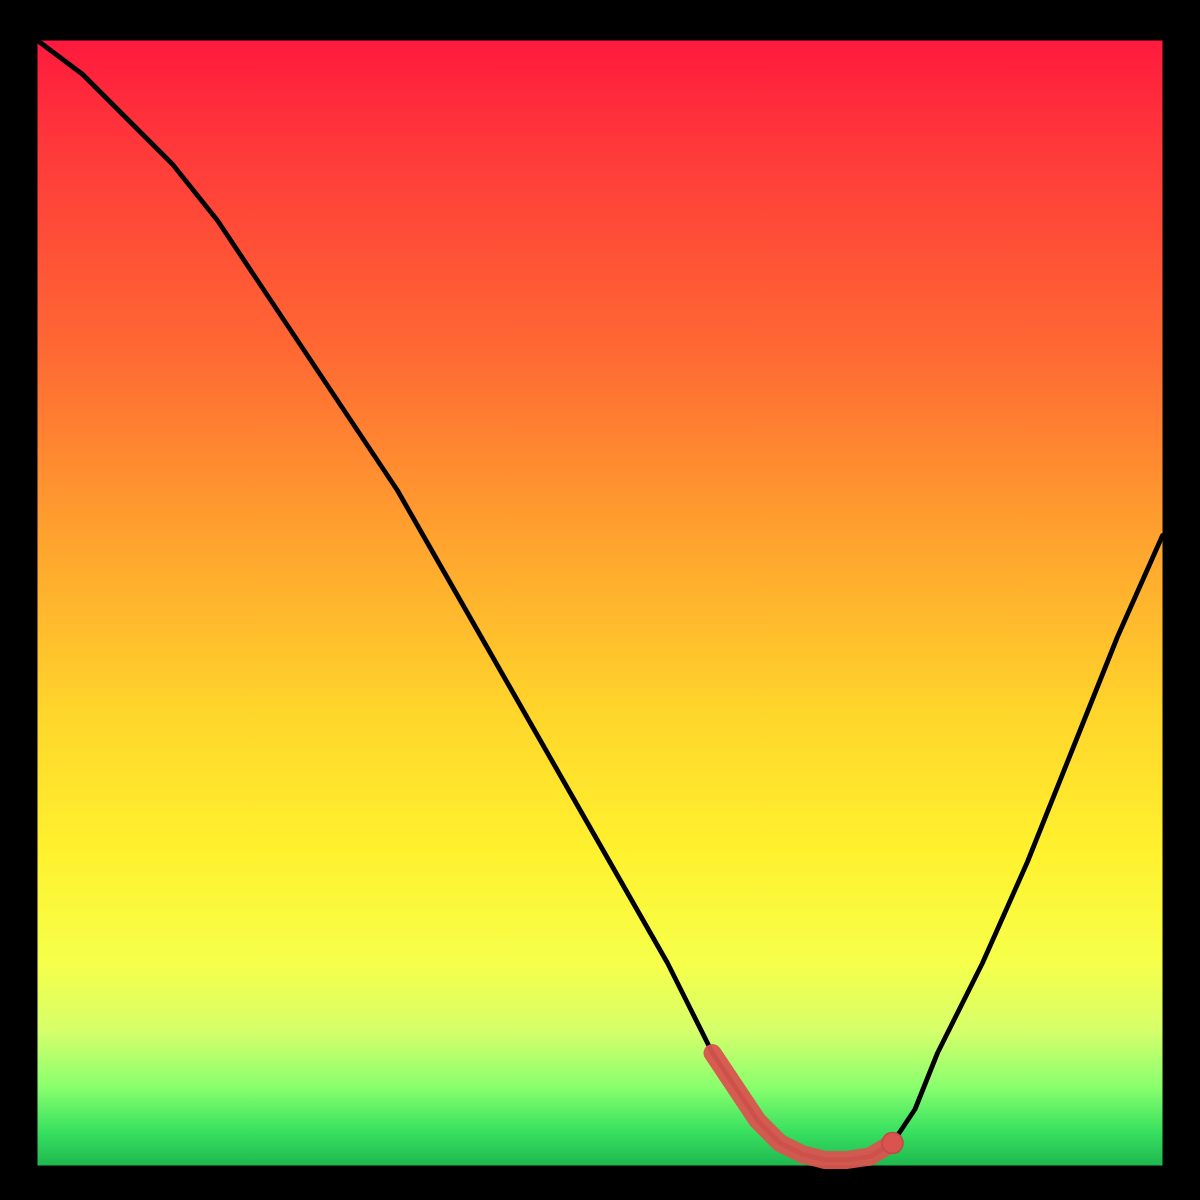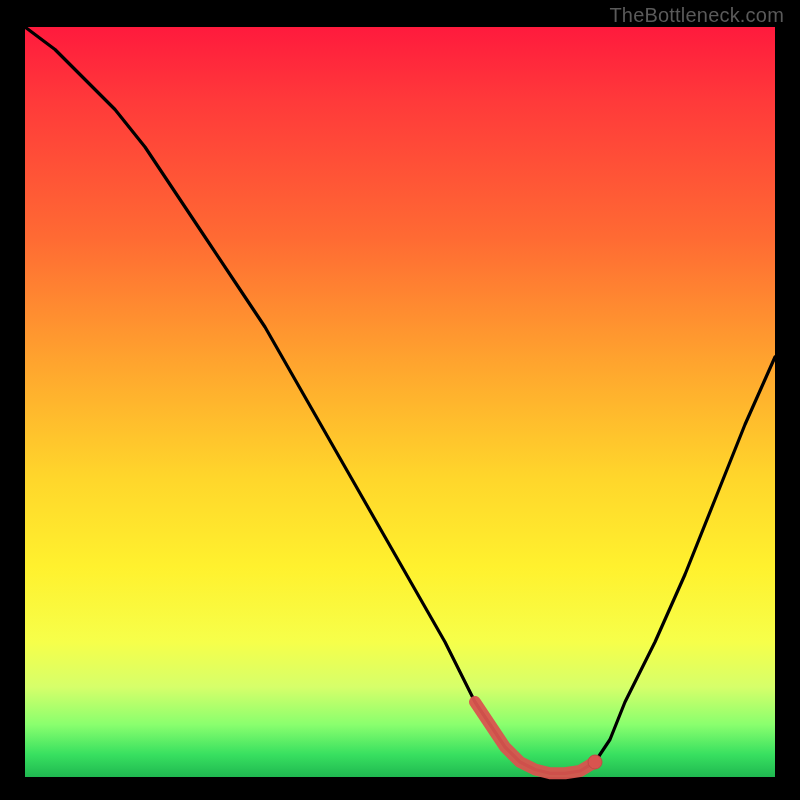--- a/index.html
+++ b/index.html
@@ -58,21 +58,20 @@
     font-weight: 500;
     letter-spacing: 0.2px;
     user-select: none;
   }
 </style>
 </head>
 <body>
 
 <div class="frame">
 
-  <div class="watermark">TheBottleneck.com</div>
 
   <div class="plot">
     <svg viewBox="0 0 750 750">
 
       <path d="M0.0 0.0 L30.0 22.5 L60.0 52.5 L90.0 82.5 L120.0 120.0 L150.0 165.0 L180.0 210.0 L210.0 255.0 L240.0 300.0 L270.0 352.5 L300.0 405.0 L330.0 457.5 L360.0 510.0 L390.0 562.5 L420.0 615.0 L435.0 645.0 L450.0 675.0 L465.0 697.5 L480.0 720.0 L495.0 735.0 L510.0 742.5 L525.0 746.3 L540.0 746.3 L555.0 744.0 L570.0 735.0 L585.0 712.5 L600.0 675.0 L630.0 615.0 L660.0 547.5 L690.0 472.5 L720.0 397.5 L750.0 330.0" id="curve-path" fill="none" stroke="#000000" stroke-width="3.2" stroke-linecap="round" stroke-linejoin="round"></path>
 
       <path d="M450.0 675.0 L465.0 697.5 L480.0 720.0 L495.0 735.0 L510.0 742.5 L525.0 746.3 L540.0 746.3 L555.0 744.0 L570.0 735.0" id="highlight-path" fill="none" stroke="#d9544f" stroke-width="12" stroke-linecap="round" stroke-linejoin="round" opacity="0.95"></path>
 
       <circle id="marker-dot" r="7" fill="#d9544f" stroke="#c24a45" stroke-width="1" cx="570.0" cy="735.0"></circle>
     </svg>

